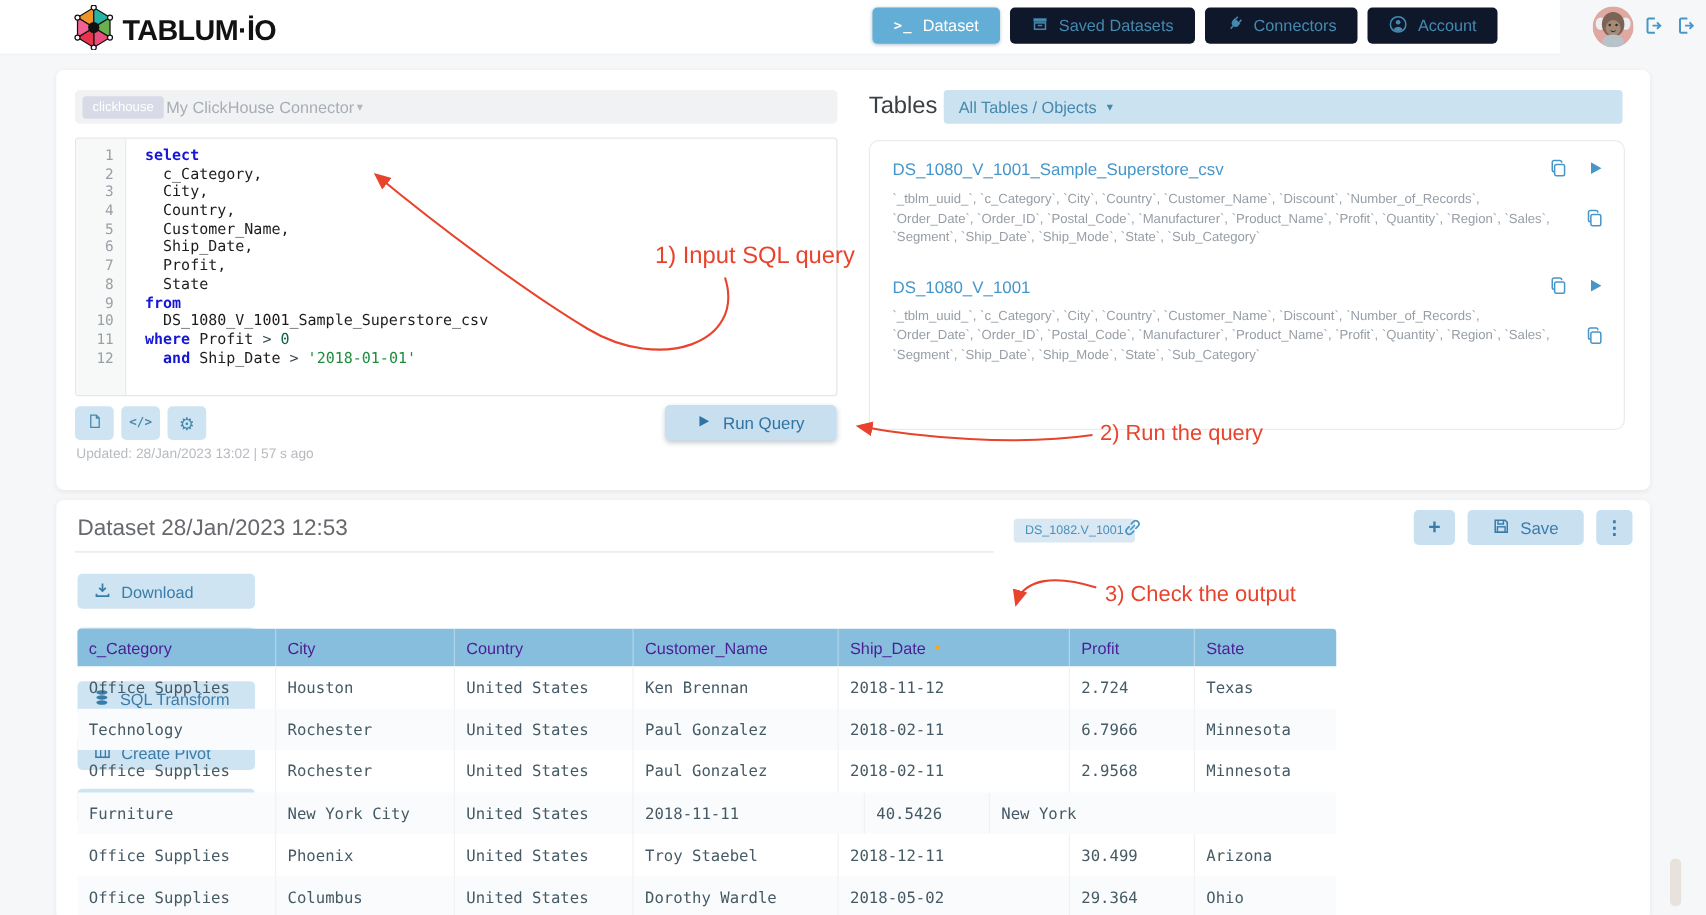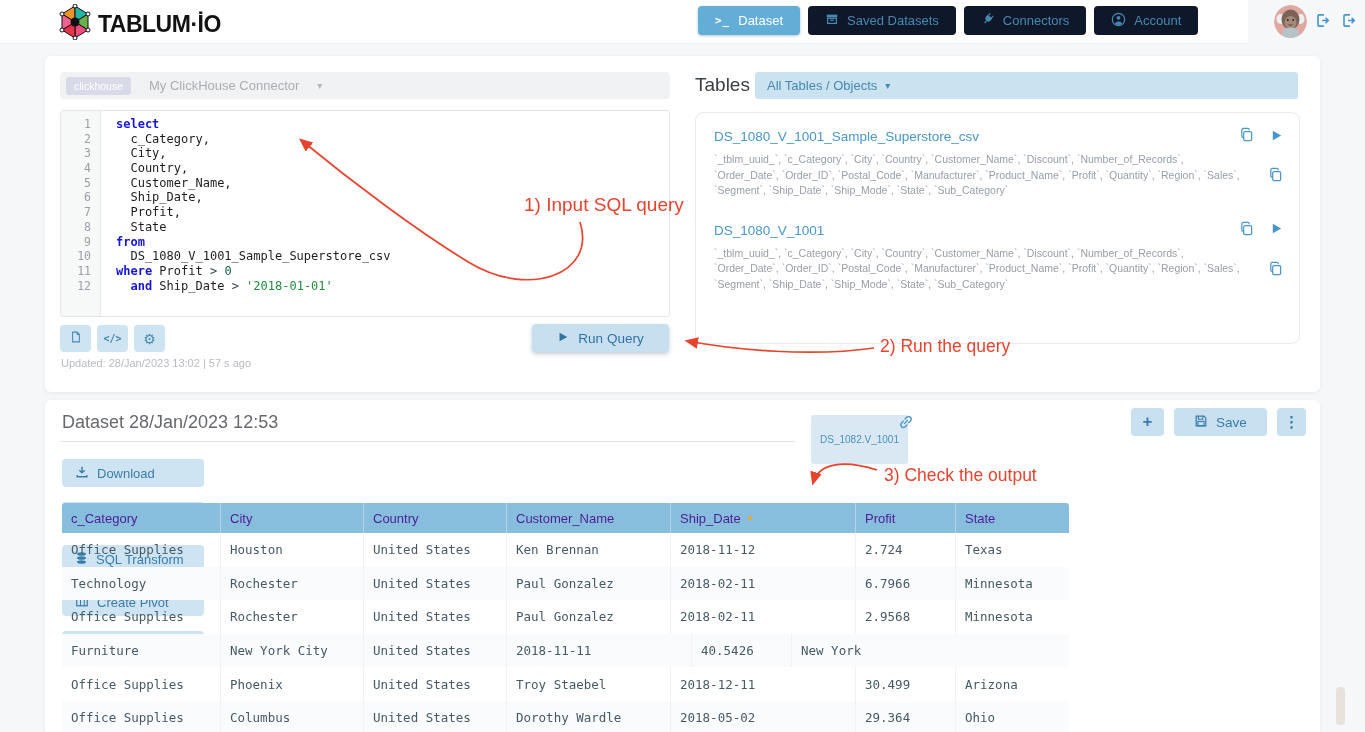--- a/index.html
+++ b/index.html
@@ -16,21 +16,21 @@
   .term-glyph { font-family:"DejaVu Sans Mono", monospace; font-size:11px; font-weight:bold; letter-spacing:1px; }
   .avatar { position:absolute; left:1274px; top:5px; width:33px; height:33px; border-radius:50%; overflow:hidden; cursor:pointer; }
   .hdr-ico { position:absolute; top:13px; color:#4796c9; cursor:pointer; }
 
   
   .card { position:absolute; background:#fff; border-radius:6px; box-shadow:0 1px 4px rgba(25,40,60,.07); }
   #card-query { left:45px; top:56px; width:1275px; height:336px; }
   #card-dataset { left:45px; top:400px; width:1275px; height:336px; }
 
   
-  .connector-bar { position:absolute; left:15px; top:16px; width:610px; height:27px; background:#f1f2f4; border-radius:4px; display:flex; align-items:center; gap:18px; padding:0 6px; cursor:pointer; }
+  .connector-bar { position:absolute; left:15px; top:16px; width:610px; height:27px; background:#f1f2f4; border-radius:4px; display:flex; align-items:center; gap:2px; padding:0 6px; cursor:pointer; }
   .connector-badge { background:#d9dae8; color:#fff; font-size:10.5px; padding:3px 8px; border-radius:3px; }
   .connector-name { color:#a9aeb4; font-size:13px; }
   .caret { color:#b3b8bd; font-size:10px; }
 
   .sql-editor { position:absolute; left:15px; top:54px; width:610px; height:207px; border:1px solid #e4e6e8; border-radius:3px; background:#fff; overflow:hidden; }
   .sql-gutter { position:absolute; left:0; top:0; bottom:0; width:40px; background:#f7f8f8; border-right:1px solid #e9eaec; padding-top:6px; }
   .sql-gutter .ln { height:14.7px; line-height:14.7px; text-align:right; padding-right:9px; color:#9aa0a6; font-family:"DejaVu Sans Mono", monospace; font-size:11.5px; }
   .sql-code { position:absolute; left:41px; top:0; right:0; bottom:0; padding:6px 0 0 14px; font-family:"DejaVu Sans Mono", monospace; font-size:12px; }
   .code-line { height:14.7px; line-height:14.7px; white-space:pre; }
   .tok-kw { color:#1616d6; font-weight:bold; }
@@ -53,21 +53,21 @@
   .table-entry { position:relative; padding:14px 52px 8px 18px; }
   .table-name { color:#4796c9; font-size:13.5px; font-weight:500; cursor:pointer; display:inline-block; }
   .table-cols { margin-top:7px; color:#979ea6; font-size:10.5px; line-height:15.5px; }
   .entry-actions { position:absolute; right:16px; top:14px; display:flex; gap:16px; color:#4796c9; align-items:center; }
   .entry-actions .ico, .cols-copy { cursor:pointer; }
   .cols-copy { position:absolute; right:16px; top:54px; color:#4796c9; }
 
   
   .ds-title { position:absolute; left:17px; top:12px; font-size:18px; color:#66696d; }
   .ds-underline { position:absolute; left:15px; top:41px; width:735px; border-bottom:1px solid #e4e6e8; }
-  .ds-badge { position:absolute; left:766px; top:15px; background:#d9e8f3; color:#4a90b8; font-size:10px; padding:19px 9px; border-radius:3px; }
+  .ds-badge { position:absolute; left:766px; top:15px; background:#d9e8f3; color:#4a90b8; font-size:10px; padding:4px 9px; border-radius:3px; }
   .link-ico { position:absolute; left:853px; top:14px; color:#4796c9; cursor:pointer; }
   .act-btn { position:absolute; top:8px; height:28px; background:#c9e0f1; border-radius:4px; color:#3a7ca9; display:flex; align-items:center; justify-content:center; gap:8px; font-size:13.5px; cursor:pointer; }
   #btn-add { left:1086px; width:33px; font-size:17px; font-weight:bold; }
   #btn-save { left:1129px; width:93px; }
   #btn-kebab { left:1232px; width:29px; font-size:15px; font-weight:bold; }
 
   .ds-toolbar { position:absolute; left:17px; top:59px; display:flex; gap:15px;flex-direction:column; }
   .tb-btn { height:28px; padding:0 13px; background:#cfe4f2; border-radius:4px; color:#3a7ca9; font-size:13px; display:flex; align-items:center; gap:8px; cursor:pointer; white-space:nowrap; }
   .pill { background:#85b9da; color:#fff; font-size:10px; padding:2.5px 7px; border-radius:3px; letter-spacing:.3px; }
 

